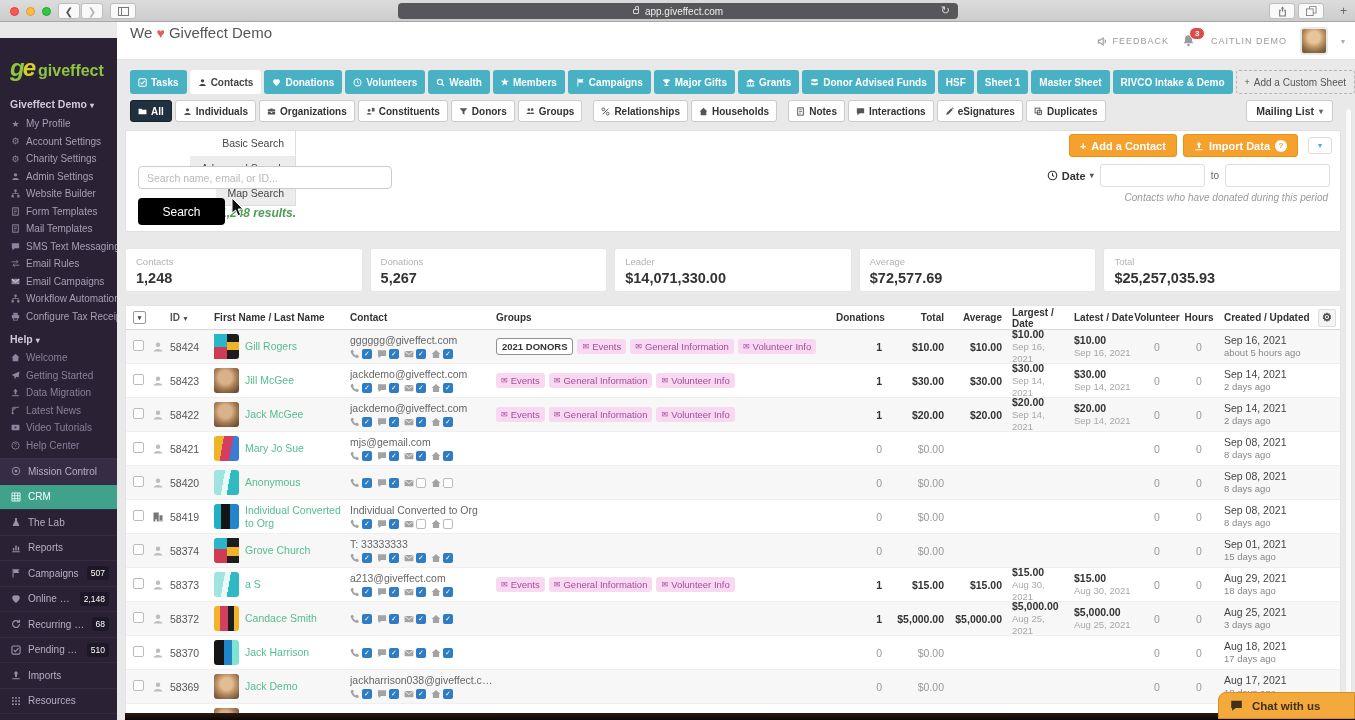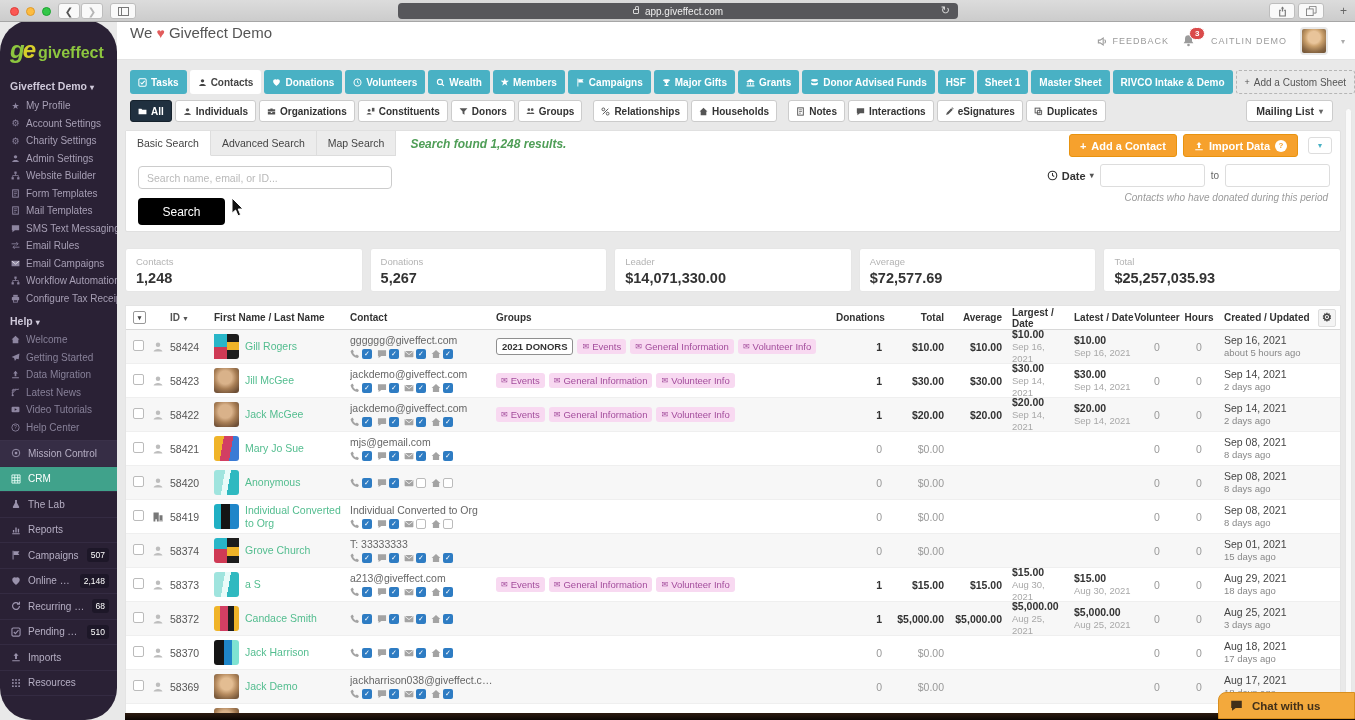--- a/index.html
+++ b/index.html
@@ -14,21 +14,21 @@
   .tl.yel{left:26px;background:#fdbc40;border:1px solid #de9b2d;}
   .tl.grn{left:42px;background:#33c748;border:1px solid #1da432;}
   .nav-btn{position:absolute;top:3px;height:16px;background:#f9f9f9;border:1px solid #bdbdbd;
     border-radius:3px;font-size:10px;color:#555;display:flex;align-items:center;justify-content:center;}
   .urlbar{position:absolute;left:398px;top:3px;width:560px;height:16px;background:#57575b;
     border-radius:4px;color:#efefef;font-size:10px;display:flex;align-items:center;justify-content:center;gap:4px;}
   .lock{display:inline-block;width:6px;height:5px;border:1px solid #d8d8d8;border-radius:1px;position:relative;margin-right:2px;}
   .lock:before{content:"";position:absolute;left:1px;top:-4px;width:2px;height:3px;border:1px solid #d8d8d8;border-bottom:none;border-radius:2px 2px 0 0;}
   .reload{position:absolute;right:8px;top:1px;color:#ddd;font-size:11px;}
   
-  .sidebar{position:absolute;left:0;top:20px;width:117px;bottom:0;background:#2a2135;z-index:10;overflow:hidden;border-radius:32px;}
+  .sidebar{position:absolute;left:0;top:38px;width:117px;bottom:0;background:#2a2135;z-index:10;overflow:hidden;}
   .logo{padding:16px 0 10px 10px;}
   .logo .mono{font-size:24px;font-weight:bold;font-style:italic;letter-spacing:-2px;}
   .logo .mono .g{color:#8dc63f;} .logo .mono .e{color:#d7cf2a;}
   .logo .brand{font-size:16px;font-weight:bold;color:#8dc63f;margin-left:4px;}
   .sb-org{padding:6px 10px 5px;font-size:10.5px;font-weight:bold;color:#cfc9da;}
   .sb-org .car{font-size:8px;margin-left:3px;}
   .sb-item{display:flex;align-items:center;gap:5px;padding:0 10px;height:17.5px;
     font-size:10px;color:#a79fb5;white-space:nowrap;}
   .sb-item .ic{width:11px;font-size:9px;display:inline-flex;justify-content:center;color:#8d85a0;flex:none;}
   .sb-item .ic svg{width:9px;height:9px;}
@@ -75,21 +75,21 @@
   .etab .ic svg{width:9px;height:9px;}
   .etab.active{background:#20303f;border-color:#16222d;color:#fff;}
   .etab.active .ic{color:#fff;}
   .egap{width:8px;}
   .mailing{position:absolute;top:78px;right:22px;height:22px;background:#fff;border:1px solid #ccc;border-radius:3px;
     font-size:10.5px;font-weight:bold;color:#333;display:flex;align-items:center;gap:5px;padding:0 9px;}
   .mailing .car{font-size:8px;color:#666;}
   
   .search-panel{position:absolute;top:108px;left:8px;width:1216px;height:102px;background:#fff;
     border:1px solid #e0e0e0;border-radius:2px;}
-  .search-tabs{position:absolute;top:0;left:0;display:flex;align-items:center;}
+  .search-tabs{position:absolute;top:0;left:0;display:flex;align-items:flex-end;flex-direction:column;}
   .s-tab{height:25px;padding:0 11px;font-size:10.5px;color:#444;display:flex;align-items:center;
     background:#ececec;border-right:1px solid #ddd;border-bottom:1px solid #ddd;}
   .s-tab.active{background:#fff;border-bottom:1px solid #fff;}
   .s-results{margin-left:14px;font-size:12px;font-style:italic;font-weight:bold;color:#4f9e57;}
   .search-input{position:absolute;top:35px;left:12px;width:254px;height:23px;border:1px solid #ccc;border-radius:4px;
     font-size:10.5px;padding:0 8px;color:#333;font-family:Liberation Sans, sans-serif;}
   .search-input::placeholder{color:#b9b9b9;}
   .search-btn{position:absolute;top:67px;left:12px;width:87px;height:27px;background:#000000;color:#fff;border:none;
     border-radius:4px;font-size:12px;font-family:"Liberation Sans",sans-serif;}
   .actions{position:absolute;top:3px;right:42px;display:flex;gap:6px;}

